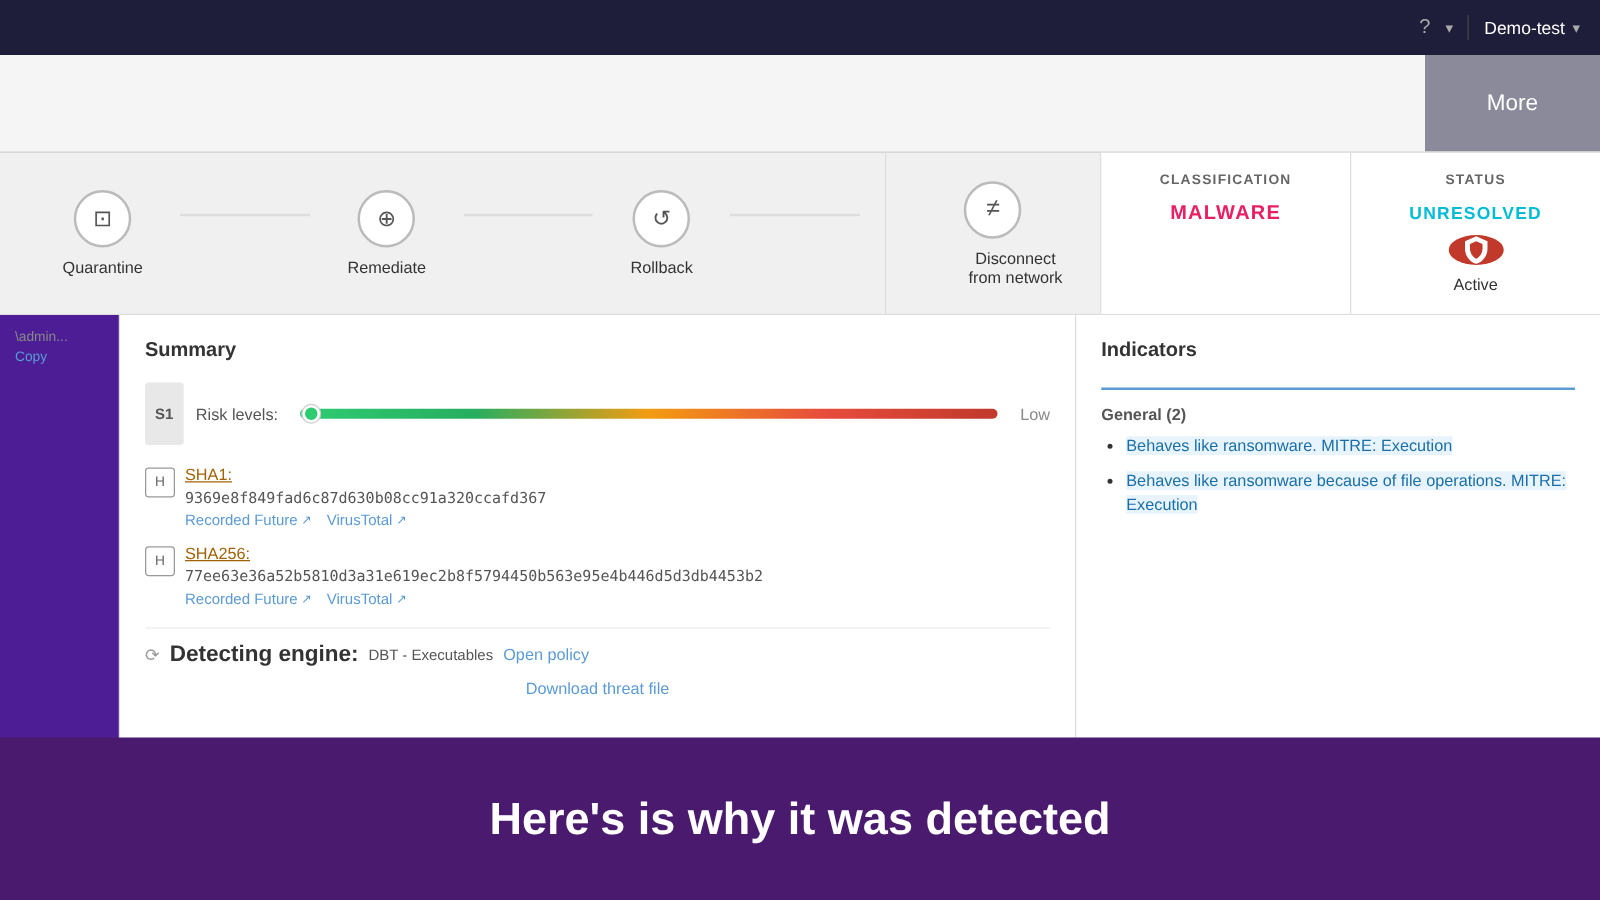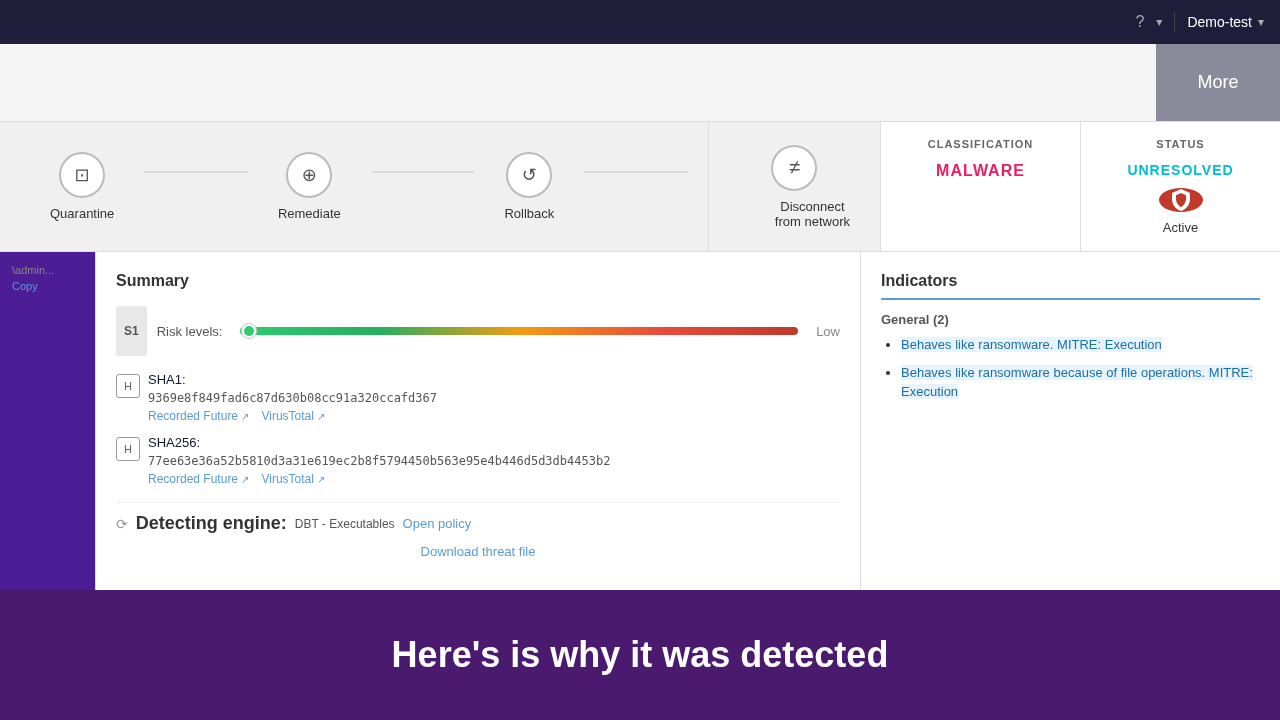--- a/index.html
+++ b/index.html
@@ -45,21 +45,21 @@
       display: flex;
       align-items: stretch;
       border-bottom: 1px solid #ddd;
     }
     .action-bar-left {
       flex: 1;
     }
     .more-btn {
       background: #8a8a9a;
       color: white;
-      width: 124px;
+      width: 140px;
       display: flex;
       align-items: center;
       justify-content: center;
       font-size: 18px;
       cursor: pointer;
       font-weight: 400;
     }
 
     
     .main-content {
@@ -302,22 +302,23 @@
       font-size: 11px;
       color: #666;
       flex-shrink: 0;
       margin-top: 2px;
     }
     .hash-content {
       flex: 1;
     }
     .hash-title {
       font-size: 13px;
-      color: #0f172a;
+      color: #a16207;
       margin-bottom: 4px;
+      text-decoration: underline;
     }
     .hash-value {
       font-size: 12px;
       color: #555;
       font-family: monospace;
       word-break: break-all;
     }
     .hash-links {
       display: flex;
       gap: 12px;
@@ -344,21 +345,21 @@
       border-left: 1px solid #ddd;
       padding: 20px;
       overflow-y: auto;
     }
     .indicators-title {
       font-size: 16px;
       font-weight: 600;
       color: #333;
       margin-bottom: 4px;
       border-bottom: 2px solid #5b9bd5;
-      padding-bottom: 8px;
+      padding-bottom: 20px;
     }
     .general-count {
       font-size: 13px;
       font-weight: 600;
       color: #555;
       margin: 12px 0 8px;
     }
     .indicator-list {
       list-style: disc;
       padding-left: 20px;

